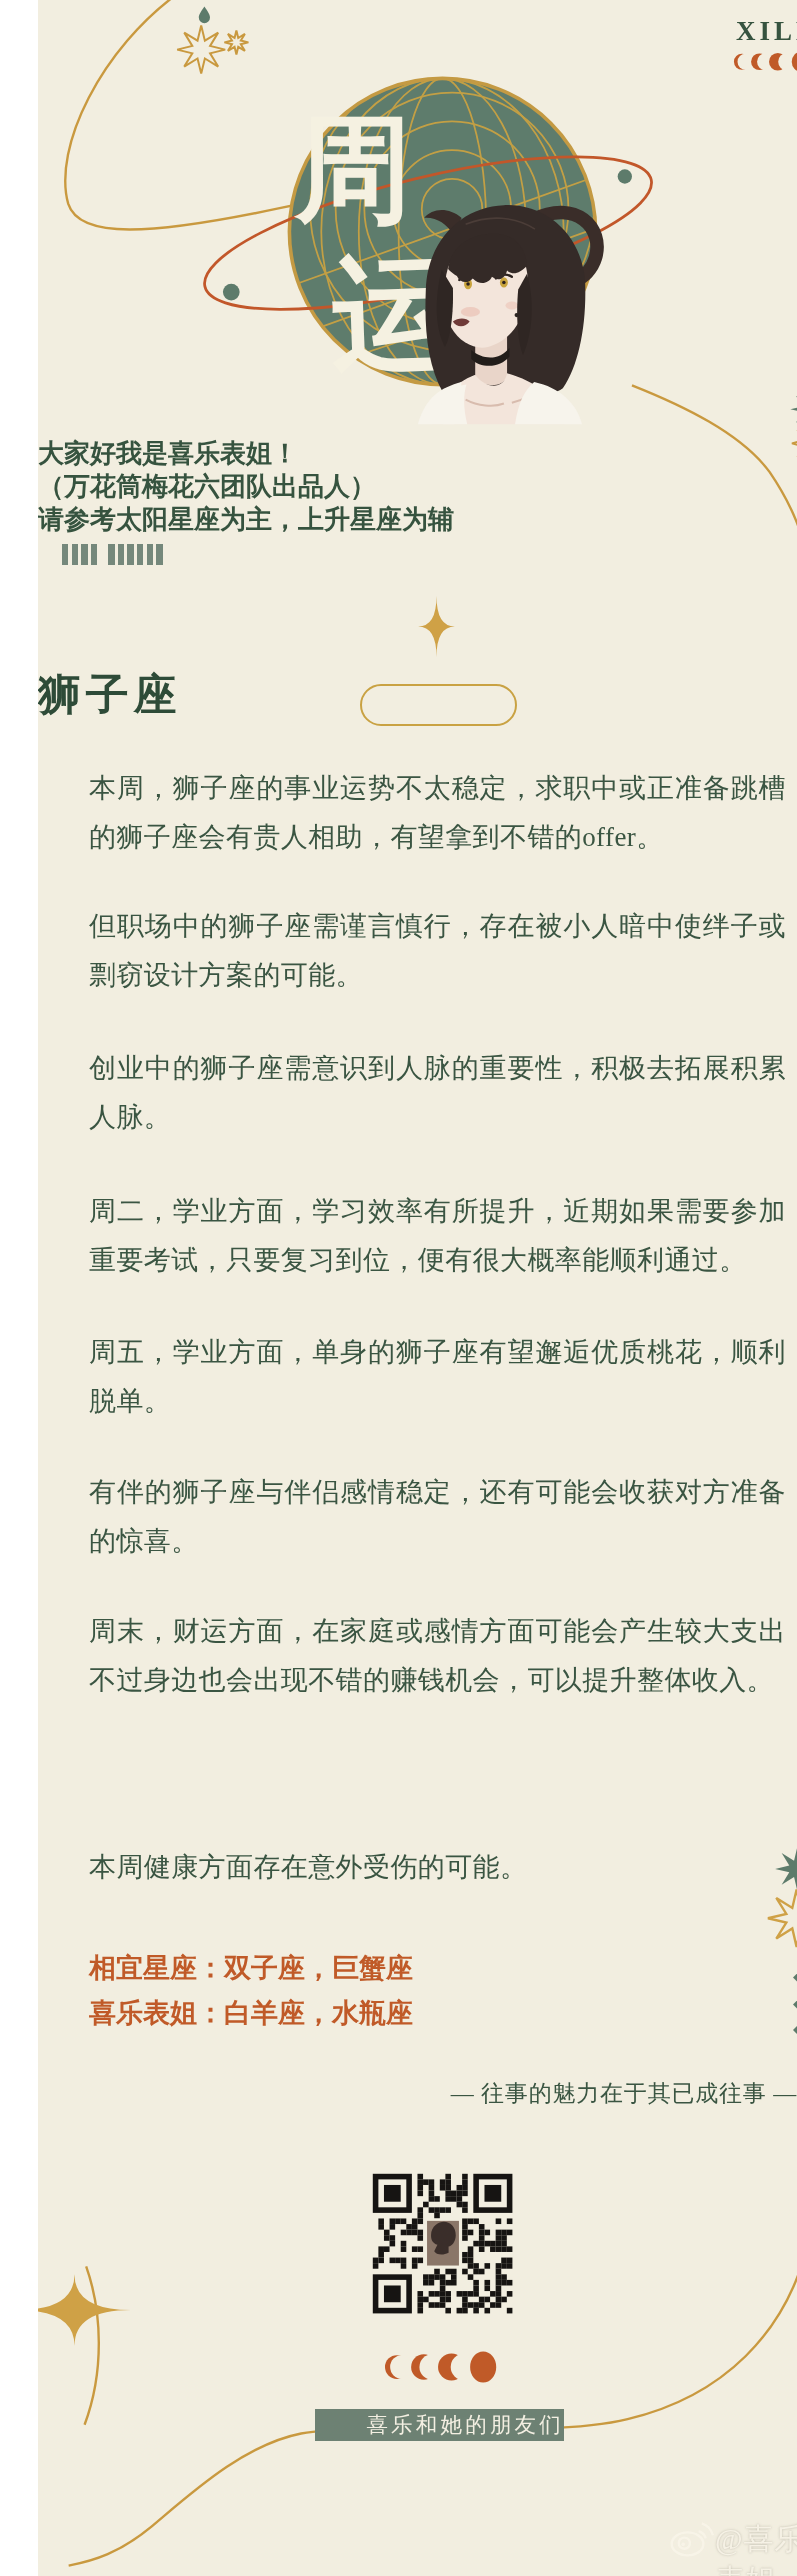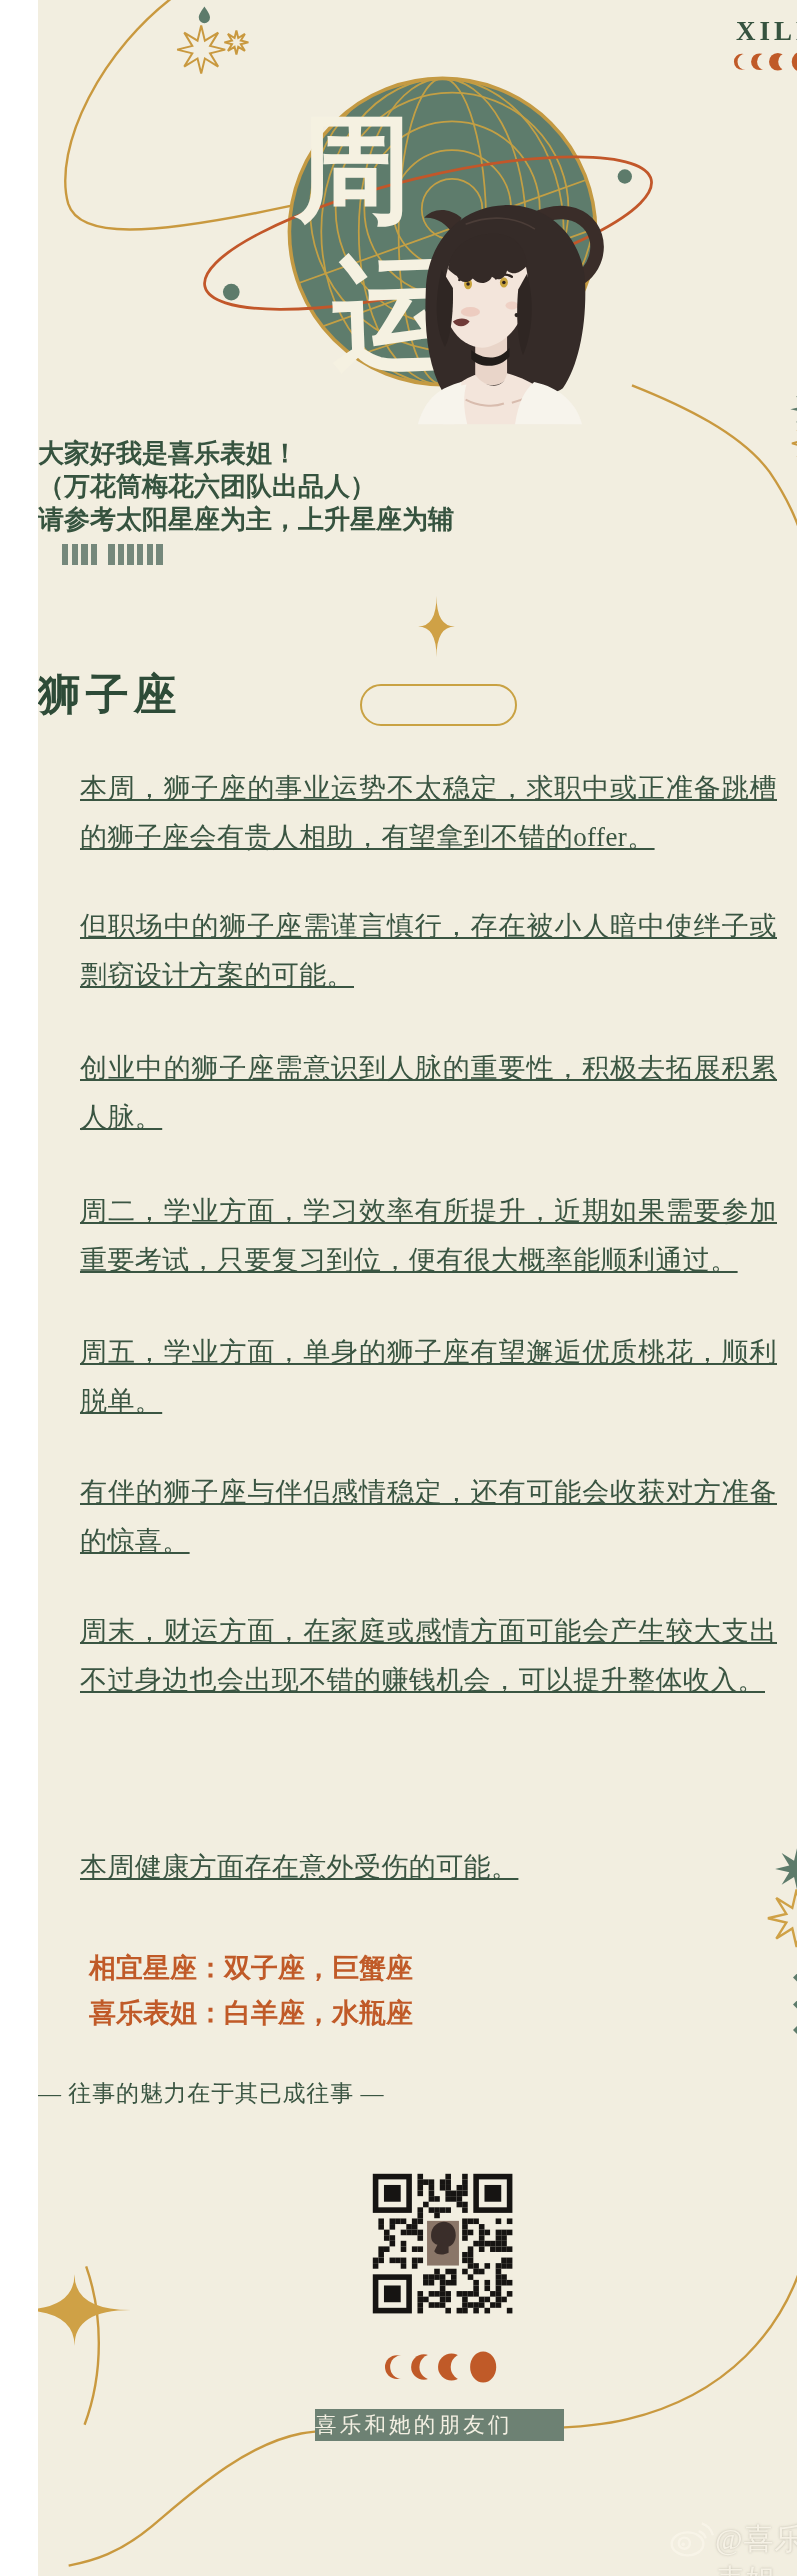--- a/index.html
+++ b/index.html
@@ -13,25 +13,25 @@
   
   #intro{left:0;top:437px;width:797px;text-align:left;font-size:26px;line-height:33px;color:#36533f;font-weight:600;z-index:8;}
   
   #bars{left:24px;top:544px;height:21px;display:flex;z-index:8;}
   #bars .bar{width:6.4px;height:21px;background:#75887b;margin-right:3.2px;}
   #bars .gap{width:8px;}
   
   #sign-pill{left:322px;top:684px;width:153px;height:38px;border:2.4px solid #c9a243;border-radius:22px;z-index:2;}
   #sign-title{left:0;top:666px;width:797px;font-size:43px;font-weight:bold;letter-spacing:4.8px;color:#2e4b38;z-index:3;}
   
-  .para{position:absolute;left:42px;width:697px;font-size:27px;line-height:49px;color:#3a5542;text-align:justify;letter-spacing:0.4px;text-decoration:underline;}
+  .para{position:absolute;left:51px;width:697px;font-size:27px;line-height:49px;color:#3a5542;text-align:justify;letter-spacing:0.4px;}
   .advice-line{position:absolute;left:51px;width:697px;font-size:27px;line-height:45px;color:#c05a28;font-weight:600;}
-  #quote{left:0;top:2078px;width:759px;text-align:left;font-size:23px;color:#3a5542;letter-spacing:0.8px;}
-  
-  #community-label{left:277px;top:2409px;width:249px;height:32px;background:#6d8173;color:#f3efe2;font-size:21.5px;letter-spacing:3.2px;text-align:left;line-height:33px;z-index:5;}
+  #quote{left:0;top:2078px;width:759px;text-align:right;font-size:23px;color:#3a5542;letter-spacing:0.8px;}
+  
+  #community-label{left:277px;top:2409px;width:249px;height:32px;background:#6d8173;color:#f3efe2;font-size:21.5px;letter-spacing:3.2px;text-align:right;line-height:33px;z-index:5;}
   #watermark-text{left:677px;top:2519px;font-size:30px;color:rgba(248,244,232,.92);text-shadow:0 0 2.4px rgba(120,115,100,.45);z-index:5;letter-spacing:0.8px;}
   svg{display:block;}
 </style>
 </head>
 <body>
 
 <div id="poster">
 
   <svg class="abs" style="left:0;top:0;z-index:1;" width="414" height="255" viewBox="0 0 520 320">
     <path d="M178,-10 C80,60 18,185 38,256 C52,300 140,296 305,261 C400,241 450,238 480,240" fill="none" stroke="#c9993f" stroke-width="3"></path>

